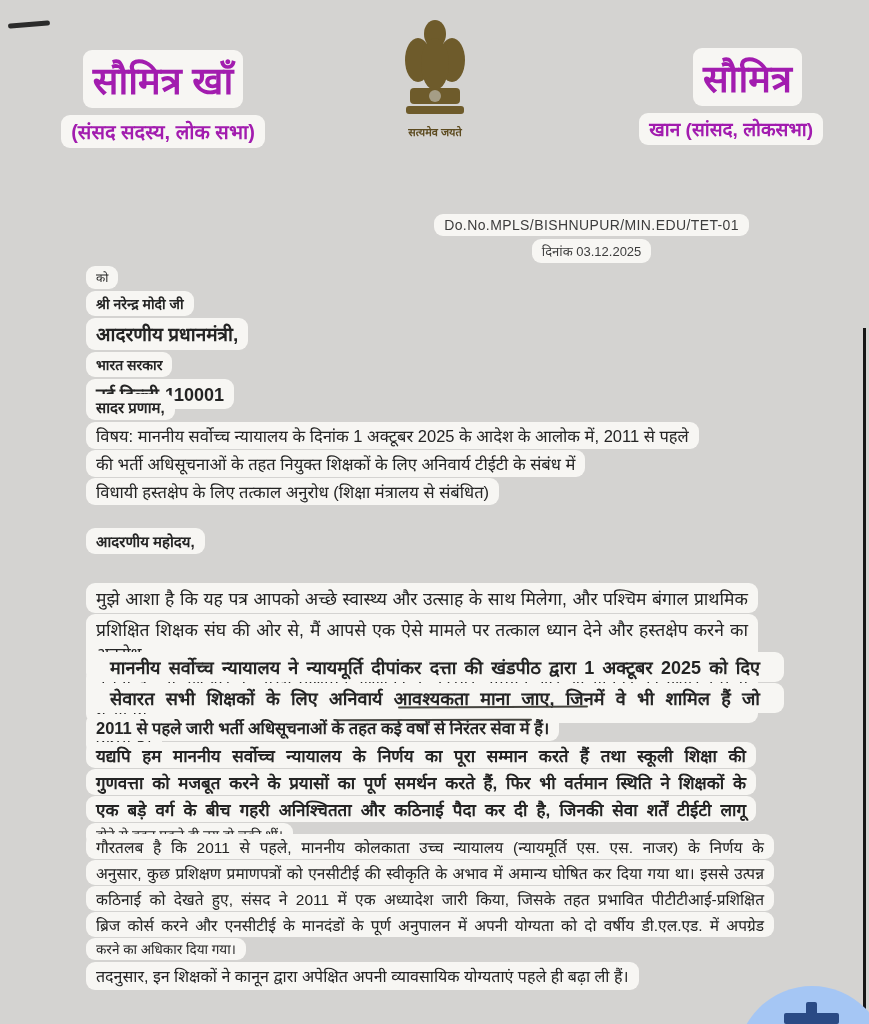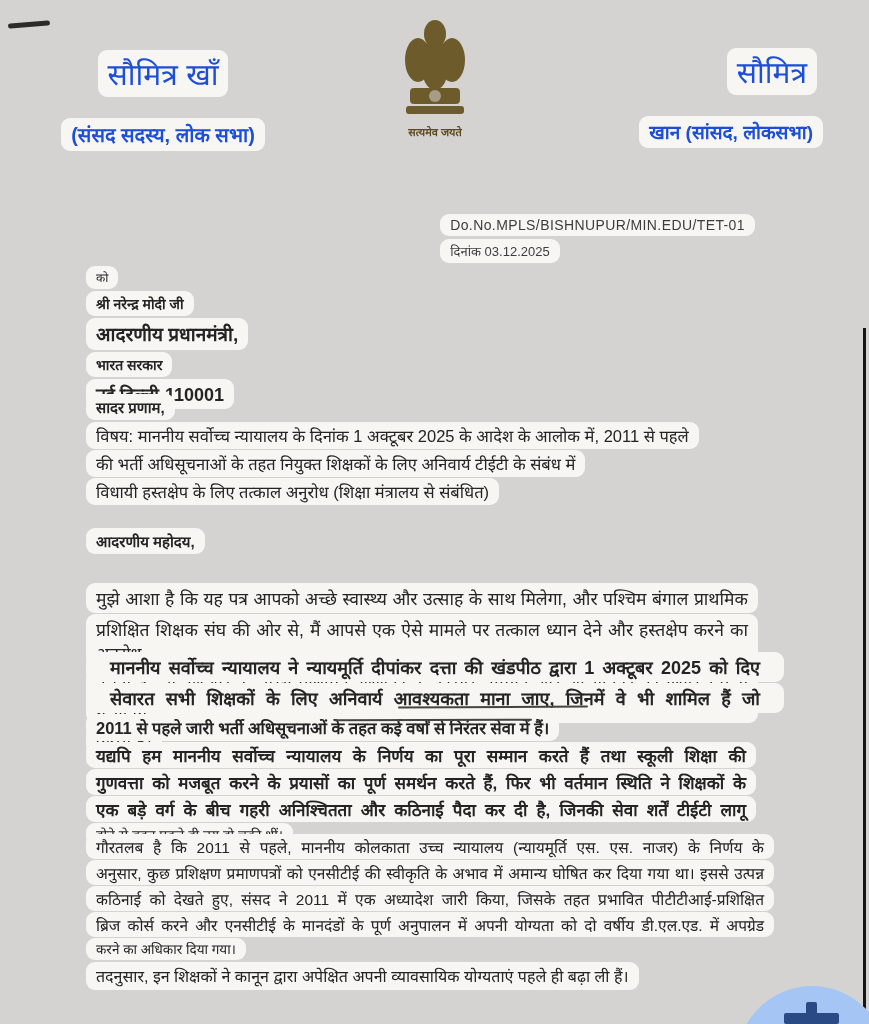--- a/index.html
+++ b/index.html
@@ -32,27 +32,27 @@
   
   .dash{position:absolute;left:8px;top:22px;width:42px;height:5px;border-radius:3px;background:#2b2b2b;transform:rotate(-5deg);}
   .edge{position:absolute;right:3px;top:328px;width:3px;height:696px;background:#161616;}
   .stroke{position:absolute;height:2px;background:#45443f;border-radius:1px;}
   .stroke1{left:398px;top:706px;width:190px;transform:rotate(-0.3deg);}
   .stroke2{left:334px;top:719px;width:198px;transform:rotate(-0.2deg);}
 
   
   .hdr-left{position:absolute;left:52px;top:50px;width:222px;text-align:center;}
   .hdr-right{position:absolute;right:46px;top:48px;width:195px;text-align:right;}
-  .hname{font-size:30px;font-weight:400;color:#1d4ed8;}
-  .hsub{font-size:20px;font-weight:600;color:#1d4ed8;margin-top:20px;}
-  .hdr-right .hname{margin-right:6px;}
+  .hname{font-size:38px;font-weight:700;color:#a21caf;}
+  .hsub{font-size:20px;font-weight:600;color:#a21caf;margin-top:6px;}
+  .hdr-right .hname{margin-right:21px;}
 
   .emblem{position:absolute;left:391px;top:12px;width:88px;height:134px;}
 
-  .refblk{position:absolute;right:114px;top:214px;text-align:left;}
+  .refblk{position:absolute;right:120px;top:214px;text-align:center;}
   .ref{font-size:14px;color:#3d3d3d;letter-spacing:.4px;}
   .date{font-size:13px;color:#3d3d3d;margin-top:2px;}
 
   .recipient{position:absolute;left:86px;top:266px;}
   .recipient .line{margin-bottom:2px;}
   .sz12{font-size:12px;}
   .sz14{font-size:14px;font-weight:600;}
   .sz19{font-size:19px;font-weight:600;}
   .sz18{font-size:18px;font-weight:600;}
   .sz15{font-size:15px;font-weight:600;}

